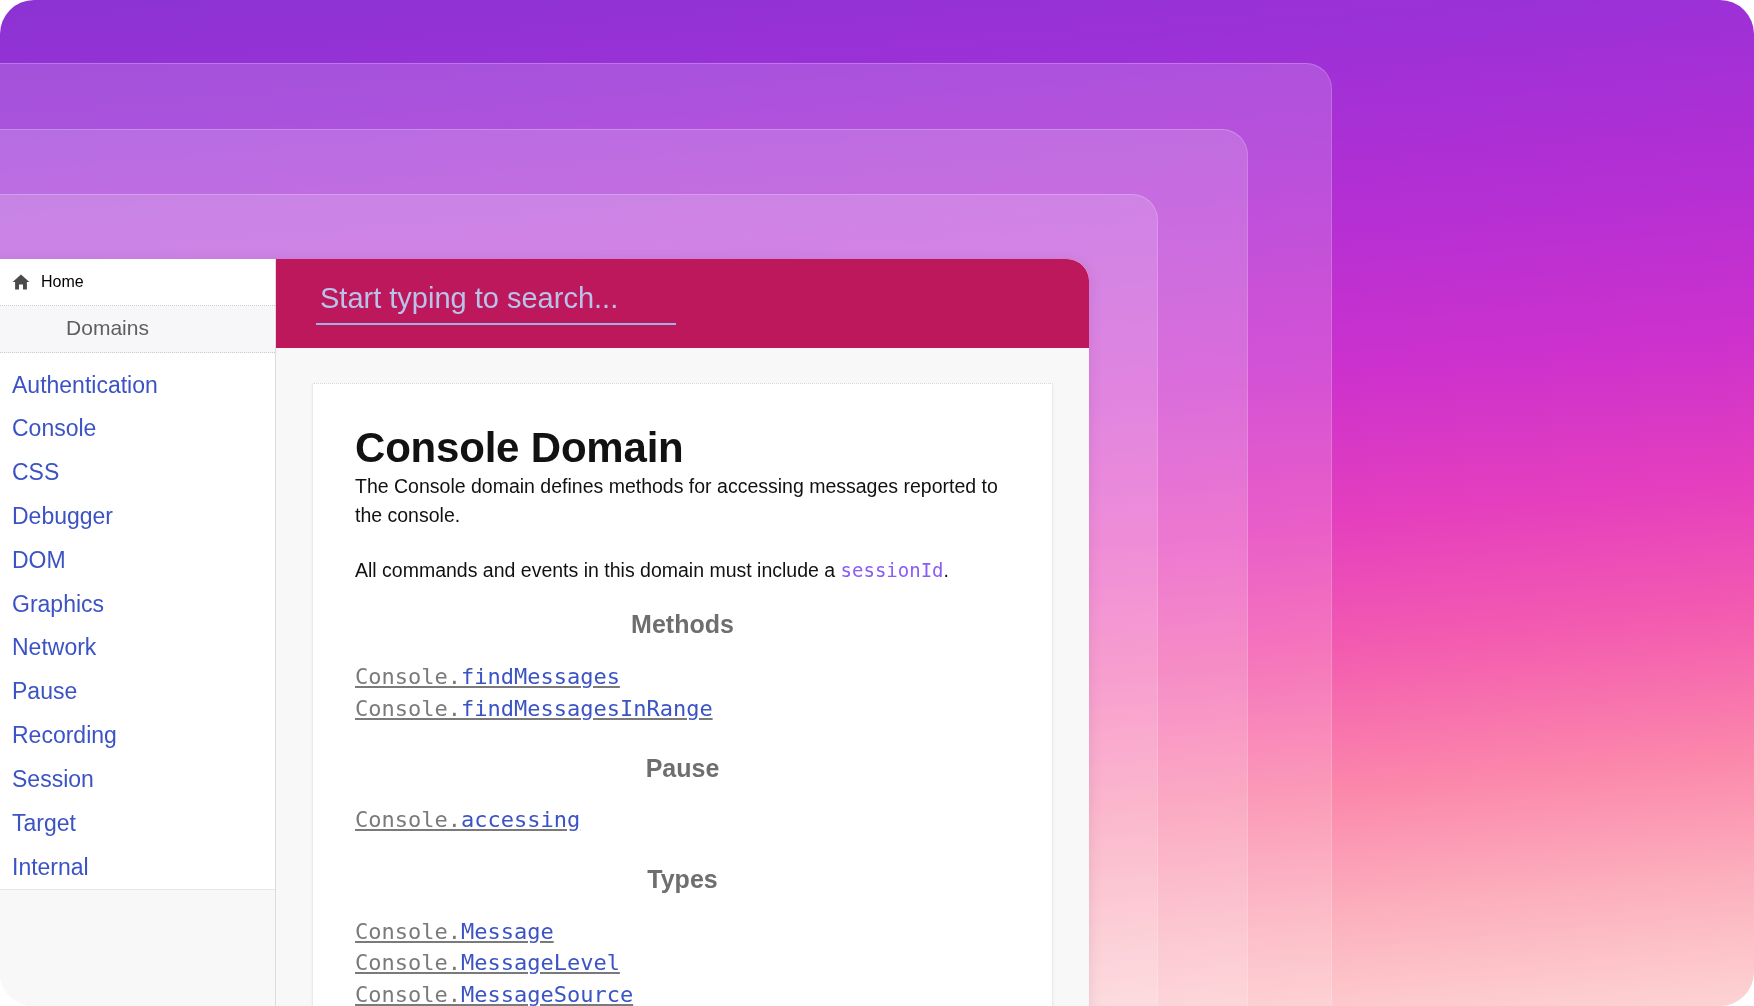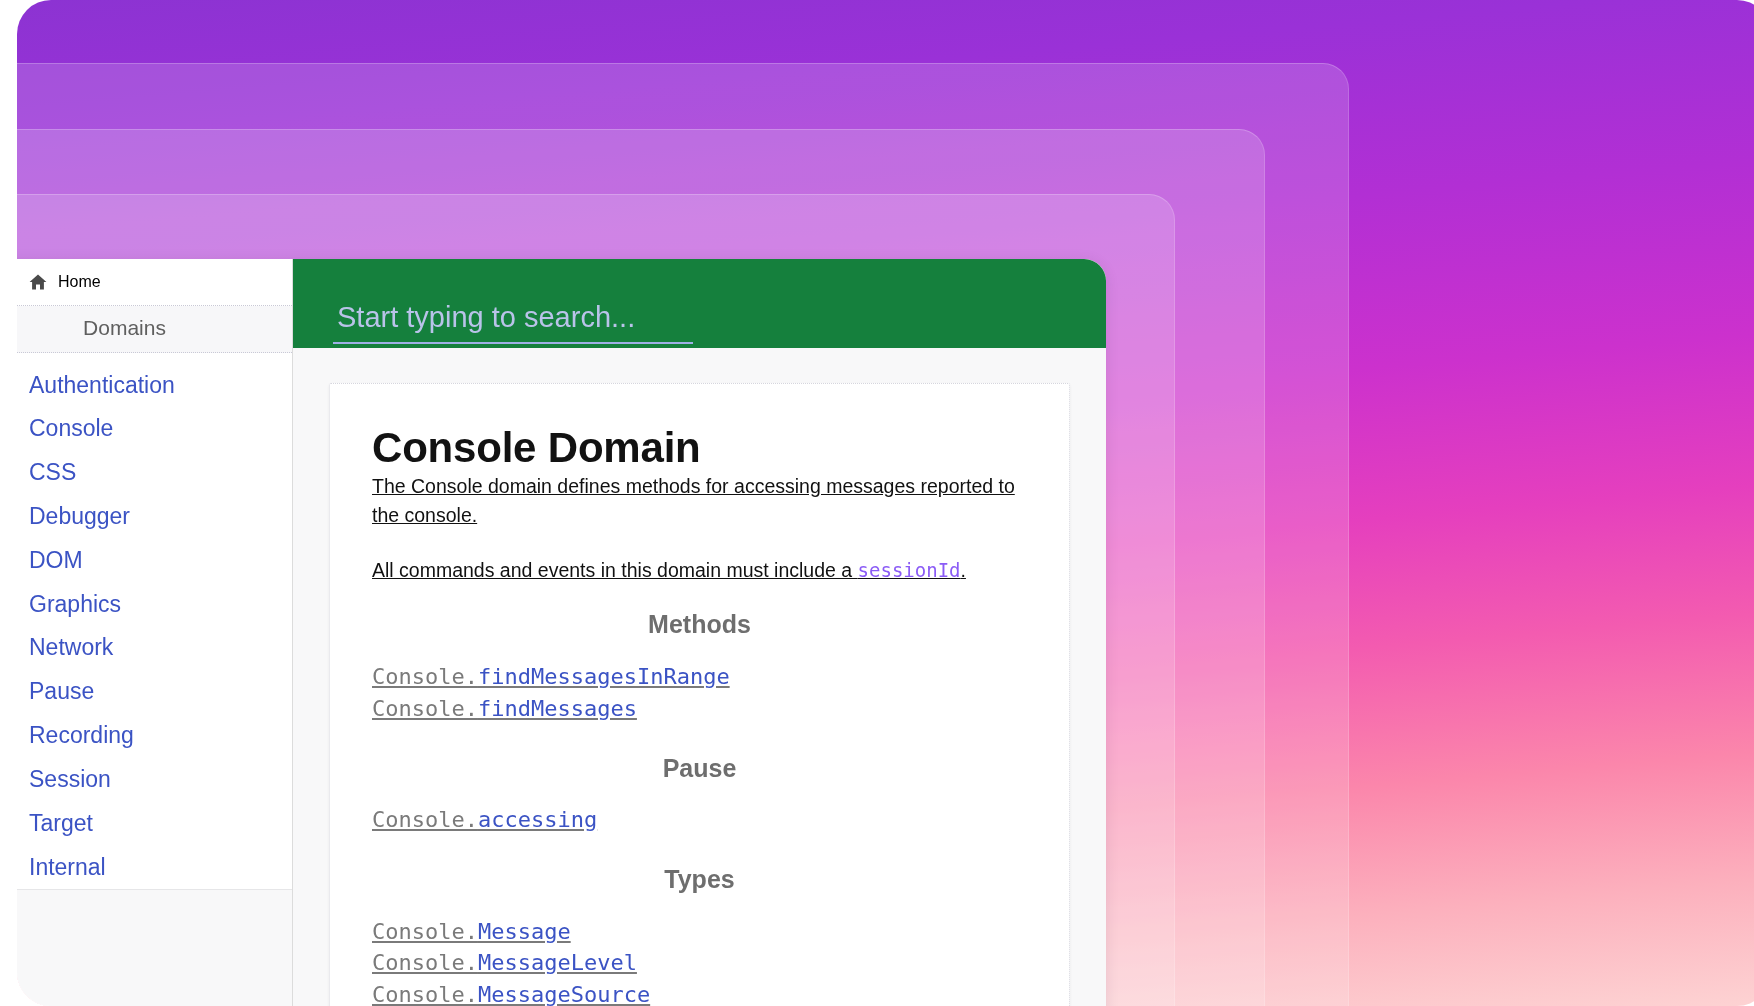--- a/index.html
+++ b/index.html
@@ -7,21 +7,21 @@
   html, body {
     width: 1754px;
     height: 1006px;
     overflow: hidden;
     font-family: "Liberation Sans", sans-serif;
   }
 
   
   #backdrop {
     position: absolute;
-    left: 17px; top: 0;
+    left: 0; top: 0;
     width: 1401px;
     height: 1006px;
     background: #ffffff;
   }
 
   #gradient-surface {
     position: absolute;
     left: 0; top: 0;
     width: 1754px;
     height: 1006px;
@@ -145,25 +145,25 @@
   #main-column {
     flex: 1 1 auto;
     display: flex;
     flex-direction: column;
     background: #f8f8f9;
     min-width: 0;
     overflow: hidden;
   }
 
   #search-header {
-    background: #15803d;
+    background: #be185d;
     height: 89px;
     flex: 0 0 89px;
     display: flex;
-    align-items: flex-end;
+    align-items: center;
     padding: 4px 40px;
   }
 
   #search-input {
     width: 360px;
     background: transparent;
     border: none;
     border-bottom: 2px solid #9fb0e6;
     outline: none;
     color: #ffffff;
@@ -200,21 +200,20 @@
     letter-spacing: -0.2px;
     line-height: 1.15;
   }
 
   .doc-paragraph {
     font-size: 19.5px;
     color: #111111;
     line-height: 1.45;
     margin-bottom: 27px;
     max-width: 700px;
-    text-decoration: underline;
   }
 
   code.inline-code {
     font-family: "DejaVu Sans Mono", "Liberation Mono", monospace;
     color: #8b5cf6;
     font-size: 19px;
   }
 
   .section-heading {
     font-size: 25px;
@@ -297,22 +296,22 @@
 
             <p class="doc-paragraph">The Console domain defines methods for accessing messages reported to the console.</p>
 
             <p class="doc-paragraph">
               <span>All commands and events in this domain must include a </span><code class="inline-code">sessionId</code><span>.</span>
             </p>
 
             <div id="doc-sections">
                 <h2 class="section-heading">Methods</h2>
                 <div class="link-group">
+                  <a class="api-link"><span>Console.</span><span class="api-member">findMessages</span></a>
                   <a class="api-link"><span>Console.</span><span class="api-member">findMessagesInRange</span></a>
-                  <a class="api-link"><span>Console.</span><span class="api-member">findMessages</span></a>
                 </div>
                 <h2 class="section-heading">Pause</h2>
                 <div class="link-group">
                   <a class="api-link"><span>Console.</span><span class="api-member">accessing</span></a>
                 </div>
                 <h2 class="section-heading">Types</h2>
                 <div class="link-group">
                   <a class="api-link"><span>Console.</span><span class="api-member">Message</span></a>
                   <a class="api-link"><span>Console.</span><span class="api-member">MessageLevel</span></a>
                   <a class="api-link"><span>Console.</span><span class="api-member">MessageSource</span></a>

